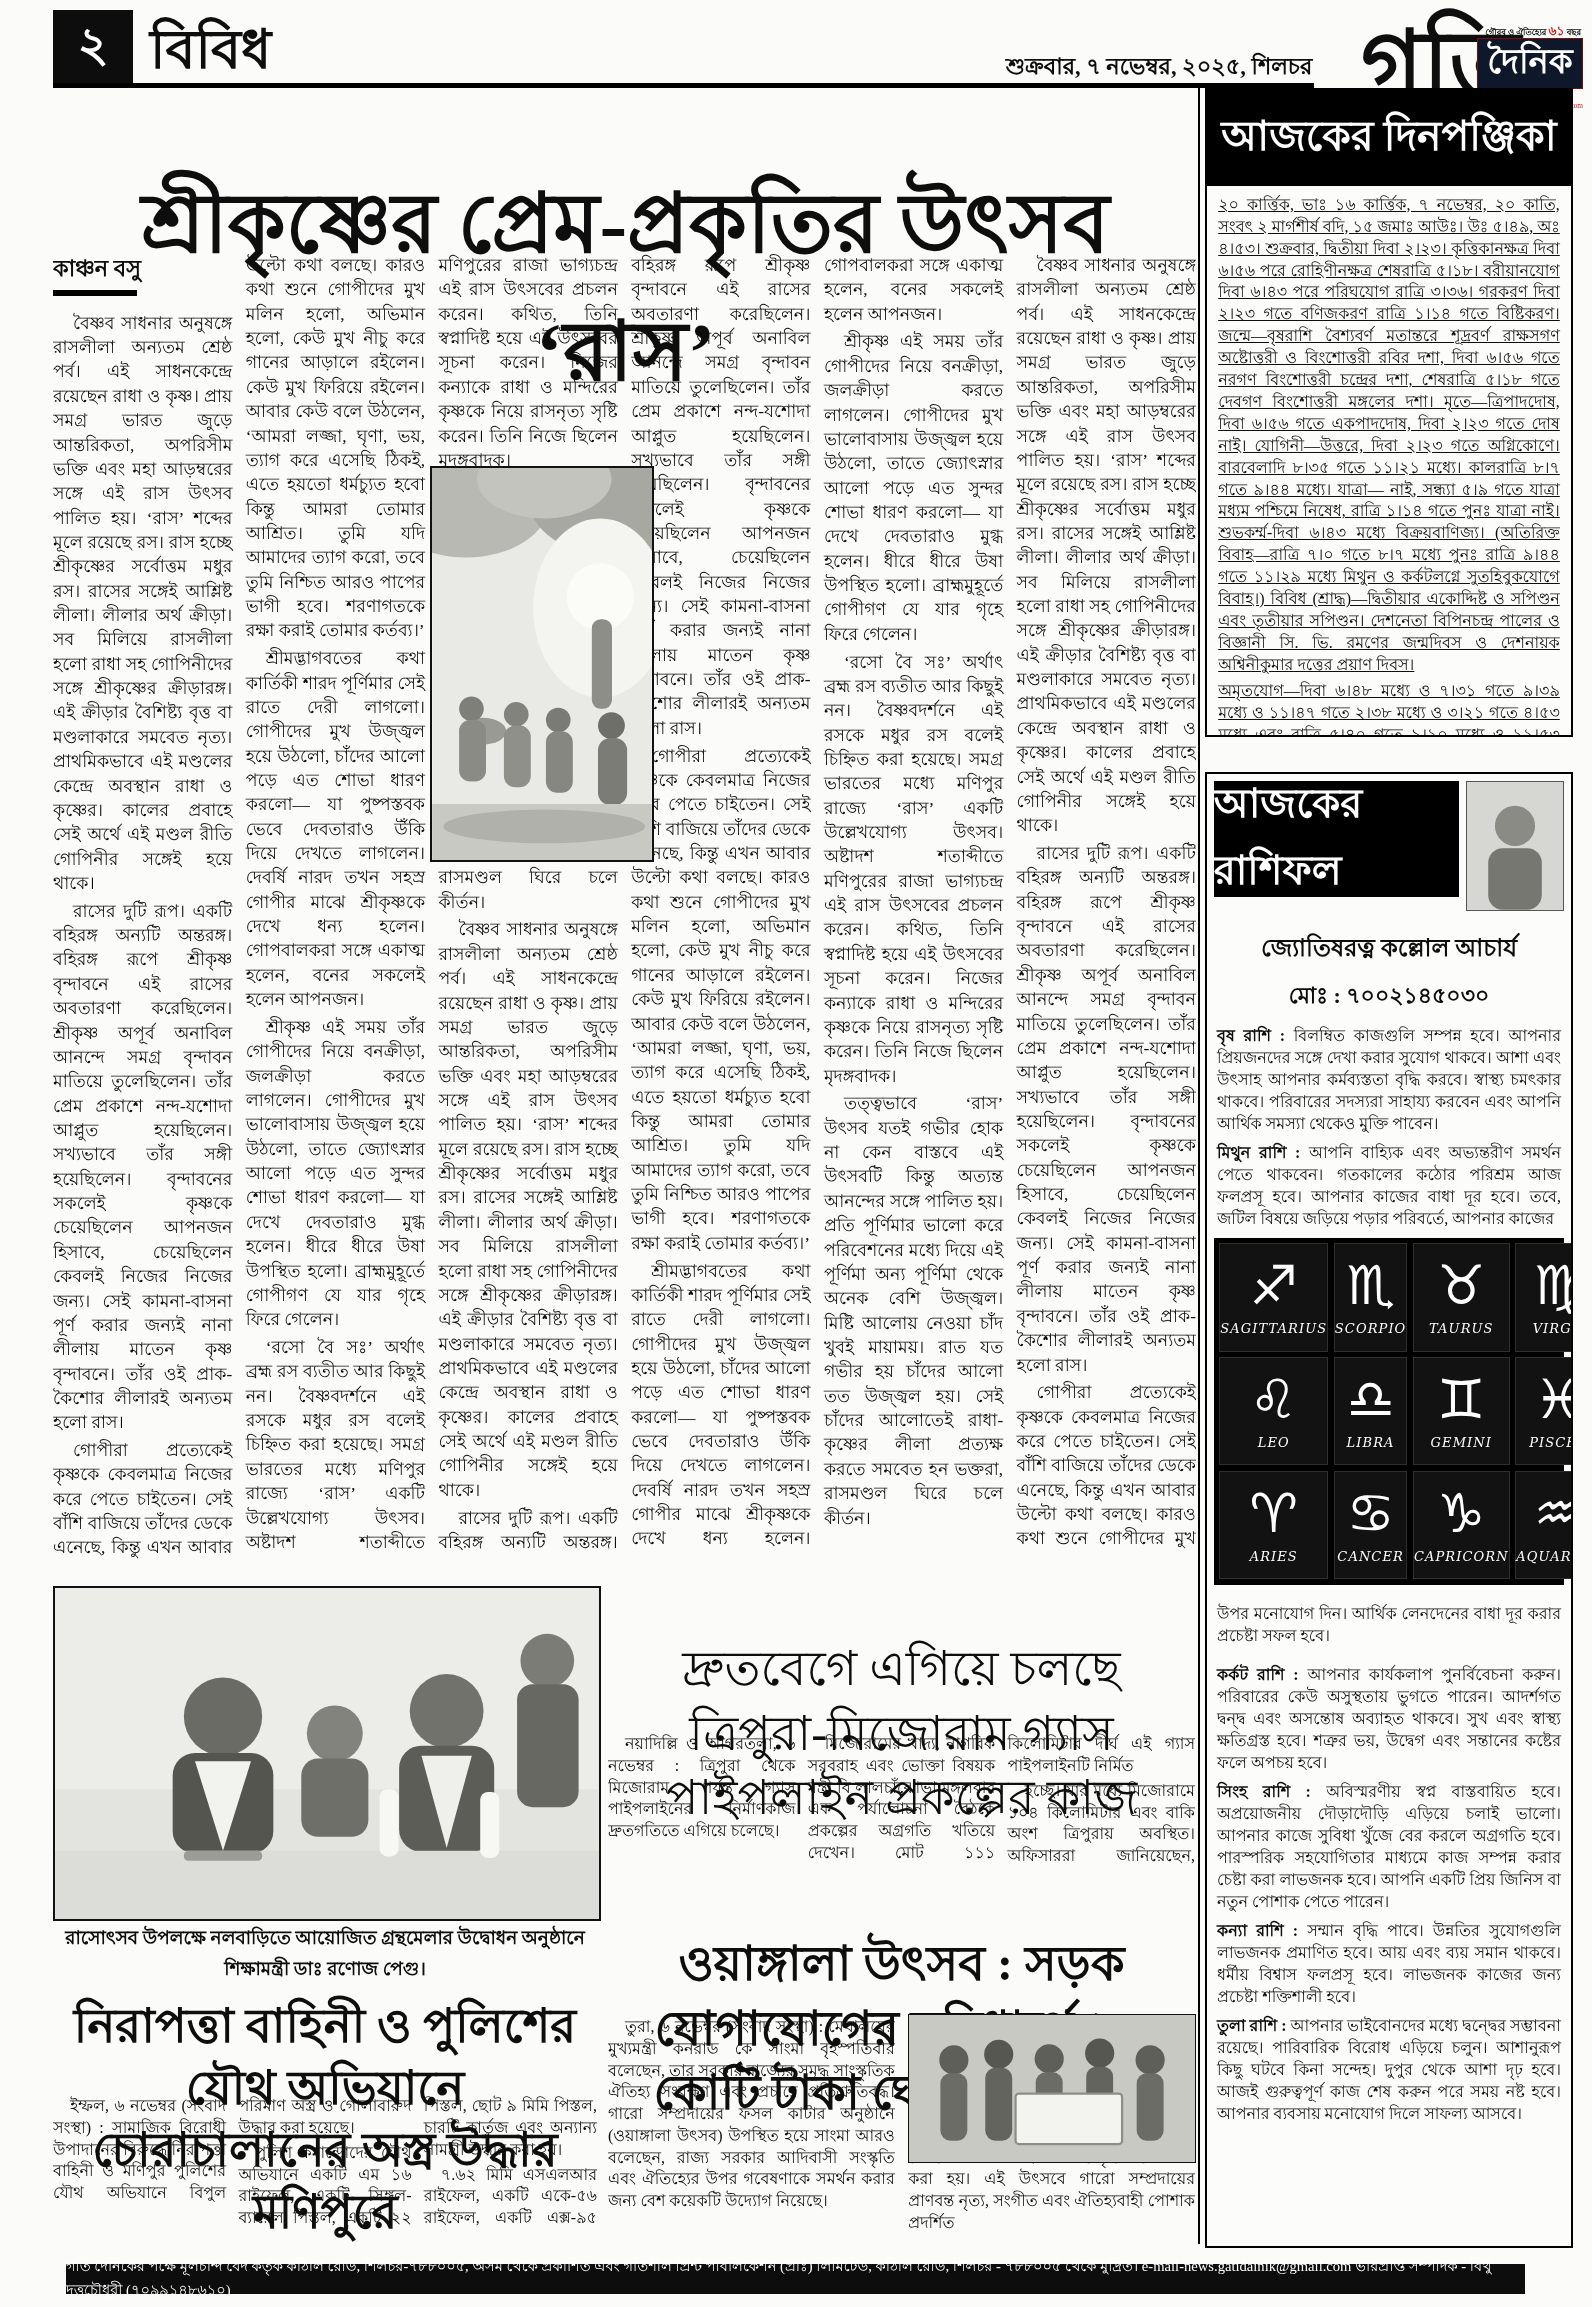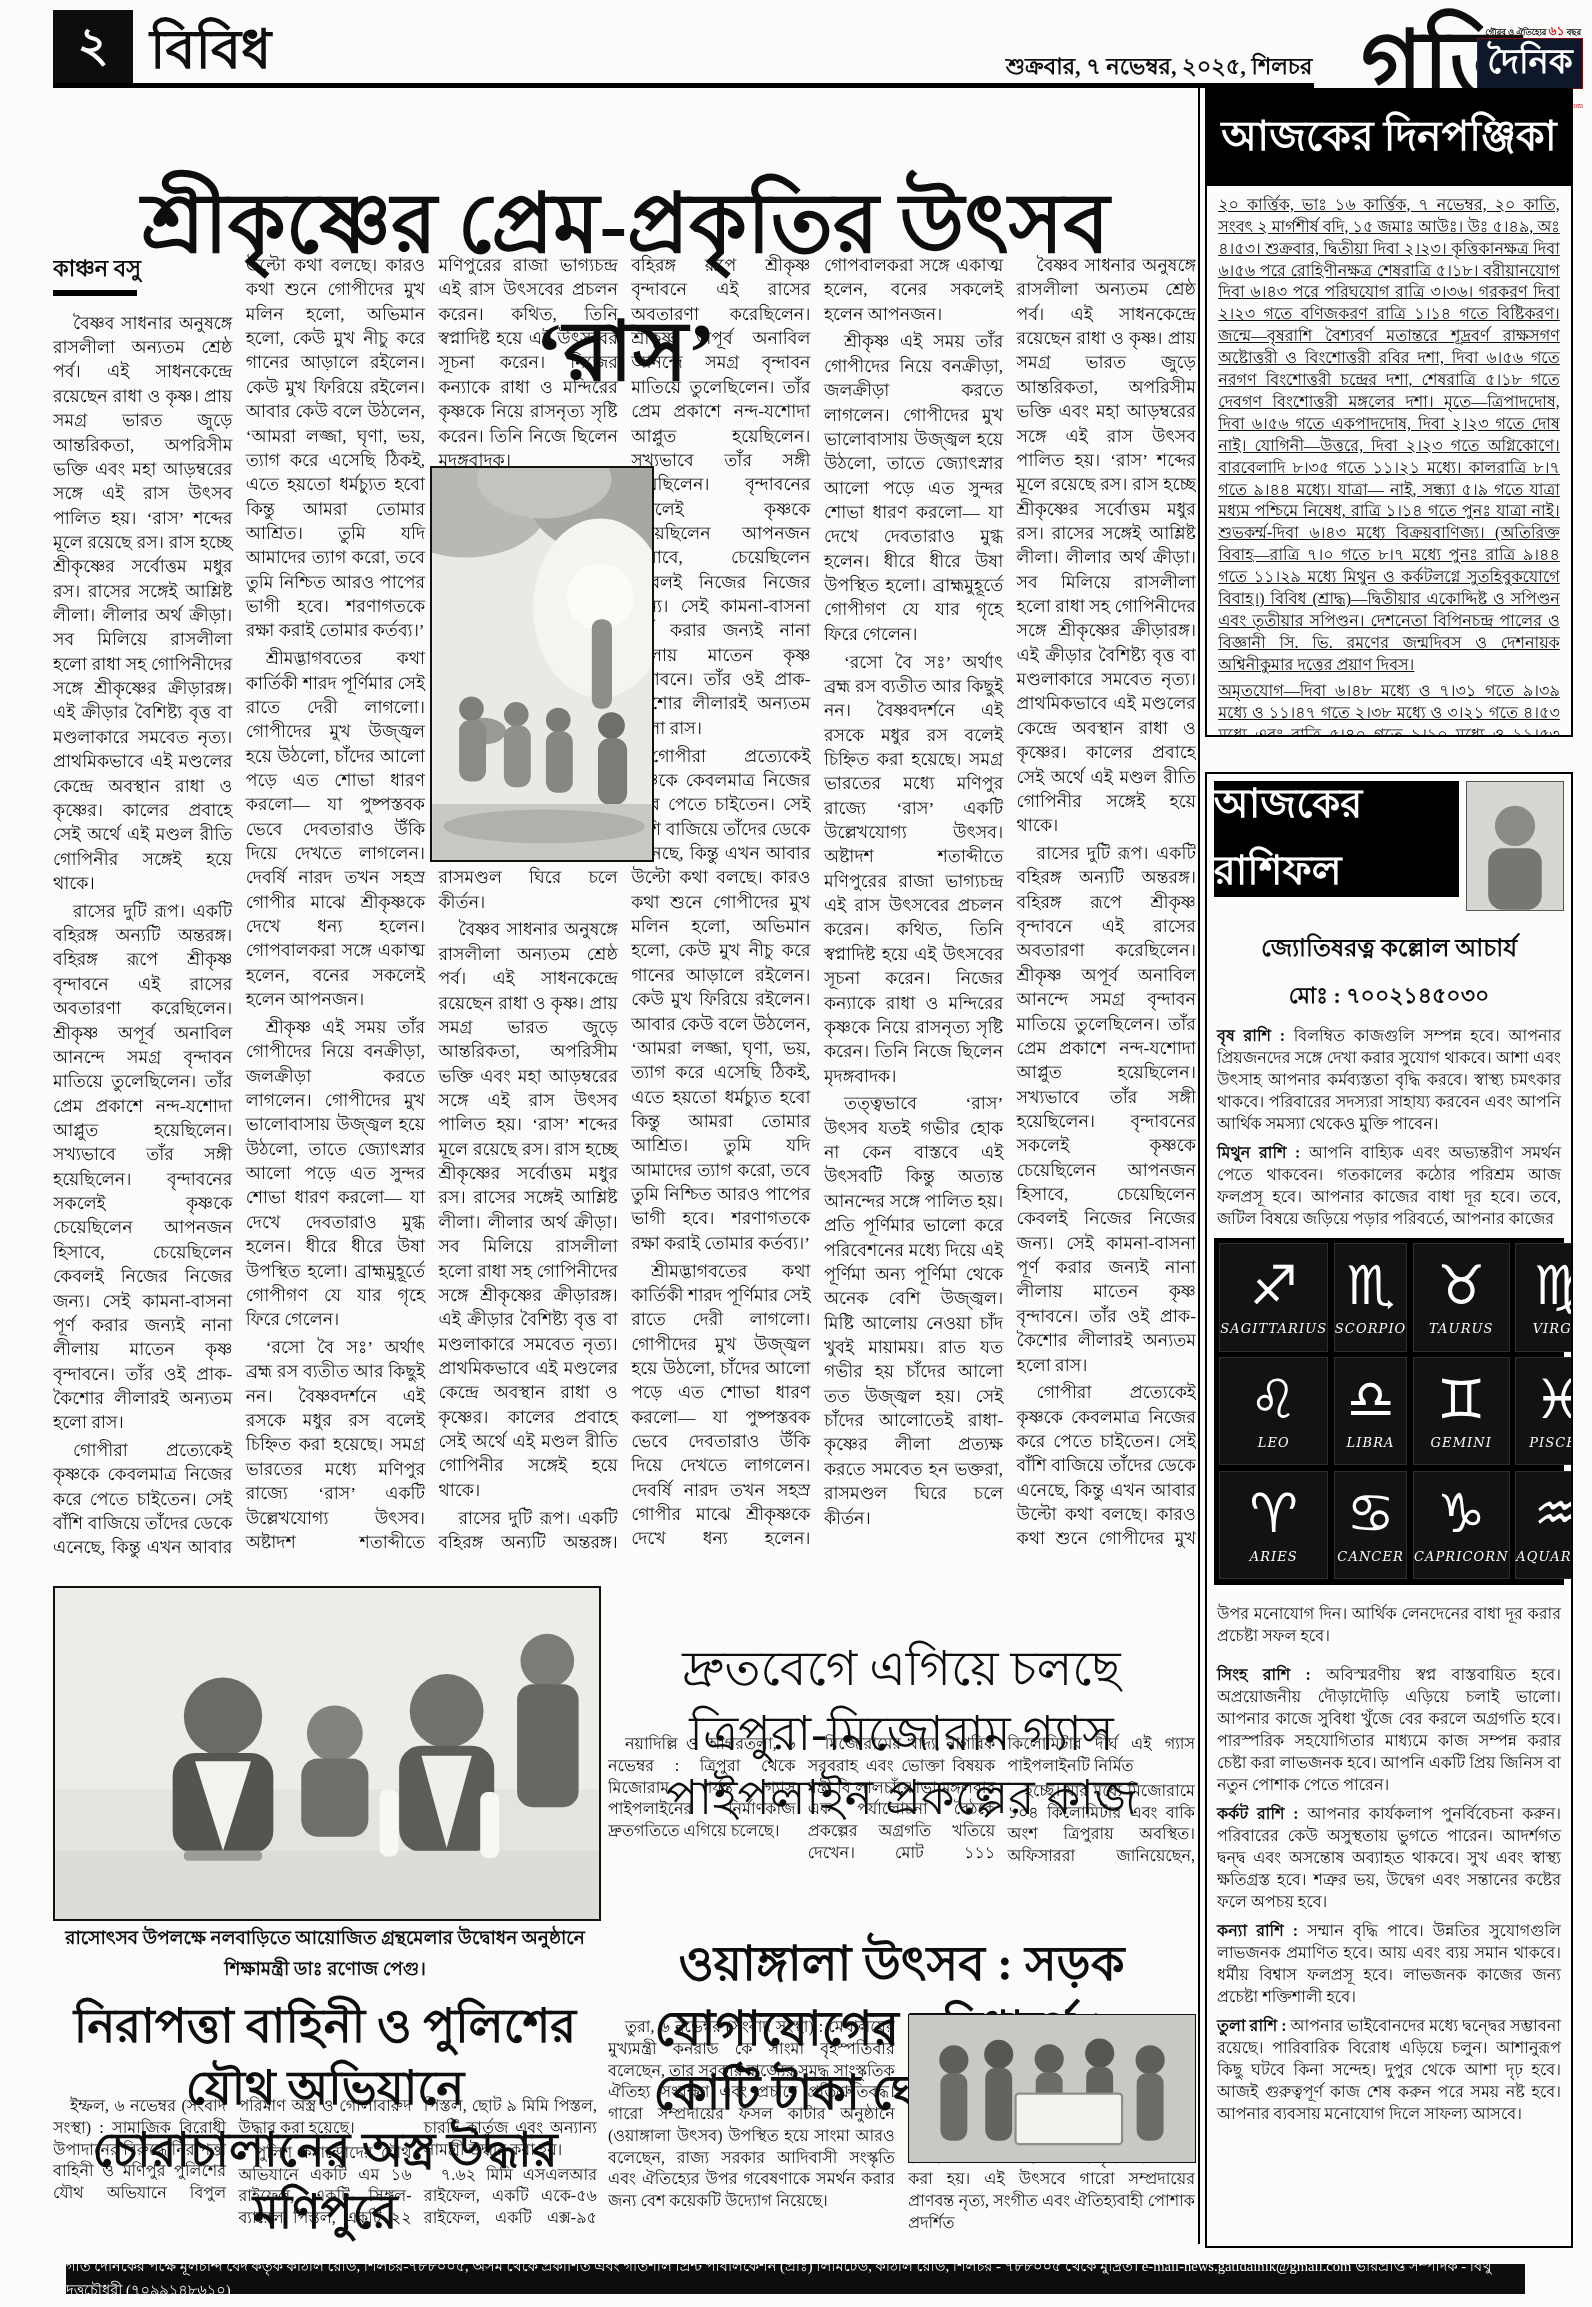--- a/index.html
+++ b/index.html
@@ -232,22 +232,22 @@
         <div class="zcell">
           <div class="zglyph">♒</div>
           <div class="zname">AQUARIUS</div>
         </div>
       </div>
     <div class="horo-entries">
       <p>উপর মনোযোগ দিন। আর্থিক লেনদেনের বাধা দূর করার প্রচেষ্টা সফল হবে।</p>
     </div>
     <div class="horo-entries">
 
-    <p><span class="sign">সিংহ রাশি :</span><span> অবিস্মরণীয় স্বপ্ন বাস্তবায়িত হবে। অপ্রয়োজনীয় দৌড়াদৌড়ি এড়িয়ে চলাই ভালো। আপনার কাজে সুবিধা খুঁজে বের করলে অগ্রগতি হবে। পারস্পরিক সহযোগিতার মাধ্যমে কাজ সম্পন্ন করার চেষ্টা করা লাভজনক হবে। আপনি একটি প্রিয় জিনিস বা নতুন পোশাক পেতে পারেন।</span></p>
-        <p><span class="sign">কর্কট রাশি :</span><span> আপনার কার্যকলাপ পুনর্বিবেচনা করুন। পরিবারের কেউ অসুস্থতায় ভুগতে পারেন। আদর্শগত দ্বন্দ্ব এবং অসন্তোষ অব্যাহত থাকবে। সুখ এবং স্বাস্থ্য ক্ষতিগ্রস্ত হবে। শত্রুর ভয়, উদ্বেগ এবং সন্তানের কষ্টের ফলে অপচয় হবে।</span></p>
+    <p><span class="sign">কর্কট রাশি :</span><span> আপনার কার্যকলাপ পুনর্বিবেচনা করুন। পরিবারের কেউ অসুস্থতায় ভুগতে পারেন। আদর্শগত দ্বন্দ্ব এবং অসন্তোষ অব্যাহত থাকবে। সুখ এবং স্বাস্থ্য ক্ষতিগ্রস্ত হবে। শত্রুর ভয়, উদ্বেগ এবং সন্তানের কষ্টের ফলে অপচয় হবে।</span></p>
+        <p><span class="sign">সিংহ রাশি :</span><span> অবিস্মরণীয় স্বপ্ন বাস্তবায়িত হবে। অপ্রয়োজনীয় দৌড়াদৌড়ি এড়িয়ে চলাই ভালো। আপনার কাজে সুবিধা খুঁজে বের করলে অগ্রগতি হবে। পারস্পরিক সহযোগিতার মাধ্যমে কাজ সম্পন্ন করার চেষ্টা করা লাভজনক হবে। আপনি একটি প্রিয় জিনিস বা নতুন পোশাক পেতে পারেন।</span></p>
         <p><span class="sign">কন্যা রাশি :</span><span> সম্মান বৃদ্ধি পাবে। উন্নতির সুযোগগুলি লাভজনক প্রমাণিত হবে। আয় এবং ব্যয় সমান থাকবে। ধর্মীয় বিশ্বাস ফলপ্রসূ হবে। লাভজনক কাজের জন্য প্রচেষ্টা শক্তিশালী হবে।</span></p>
         <p><span class="sign">তুলা রাশি :</span><span> আপনার ভাইবোনদের মধ্যে দ্বন্দ্বের সম্ভাবনা রয়েছে। পারিবারিক বিরোধ এড়িয়ে চলুন। আশানুরূপ কিছু ঘটবে কিনা সন্দেহ। দুপুর থেকে আশা দৃঢ় হবে। আজই গুরুত্বপূর্ণ কাজ শেষ করুন পরে সময় নষ্ট হবে। আপনার ব্যবসায় মনোযোগ দিলে সাফল্য আসবে।</span></p>
       </div>
   </aside>
 
   <div class="abs photo-frame group-photo">
     <svg viewBox="0 0 972 592" width="544" height="331">
       <rect width="972" height="592" fill="#e3e3df"></rect>
       <rect x="0" y="0" width="972" height="360" fill="#ececE8"></rect>
       <circle cx="300" cy="230" r="70" fill="#6b6b66"></circle>

